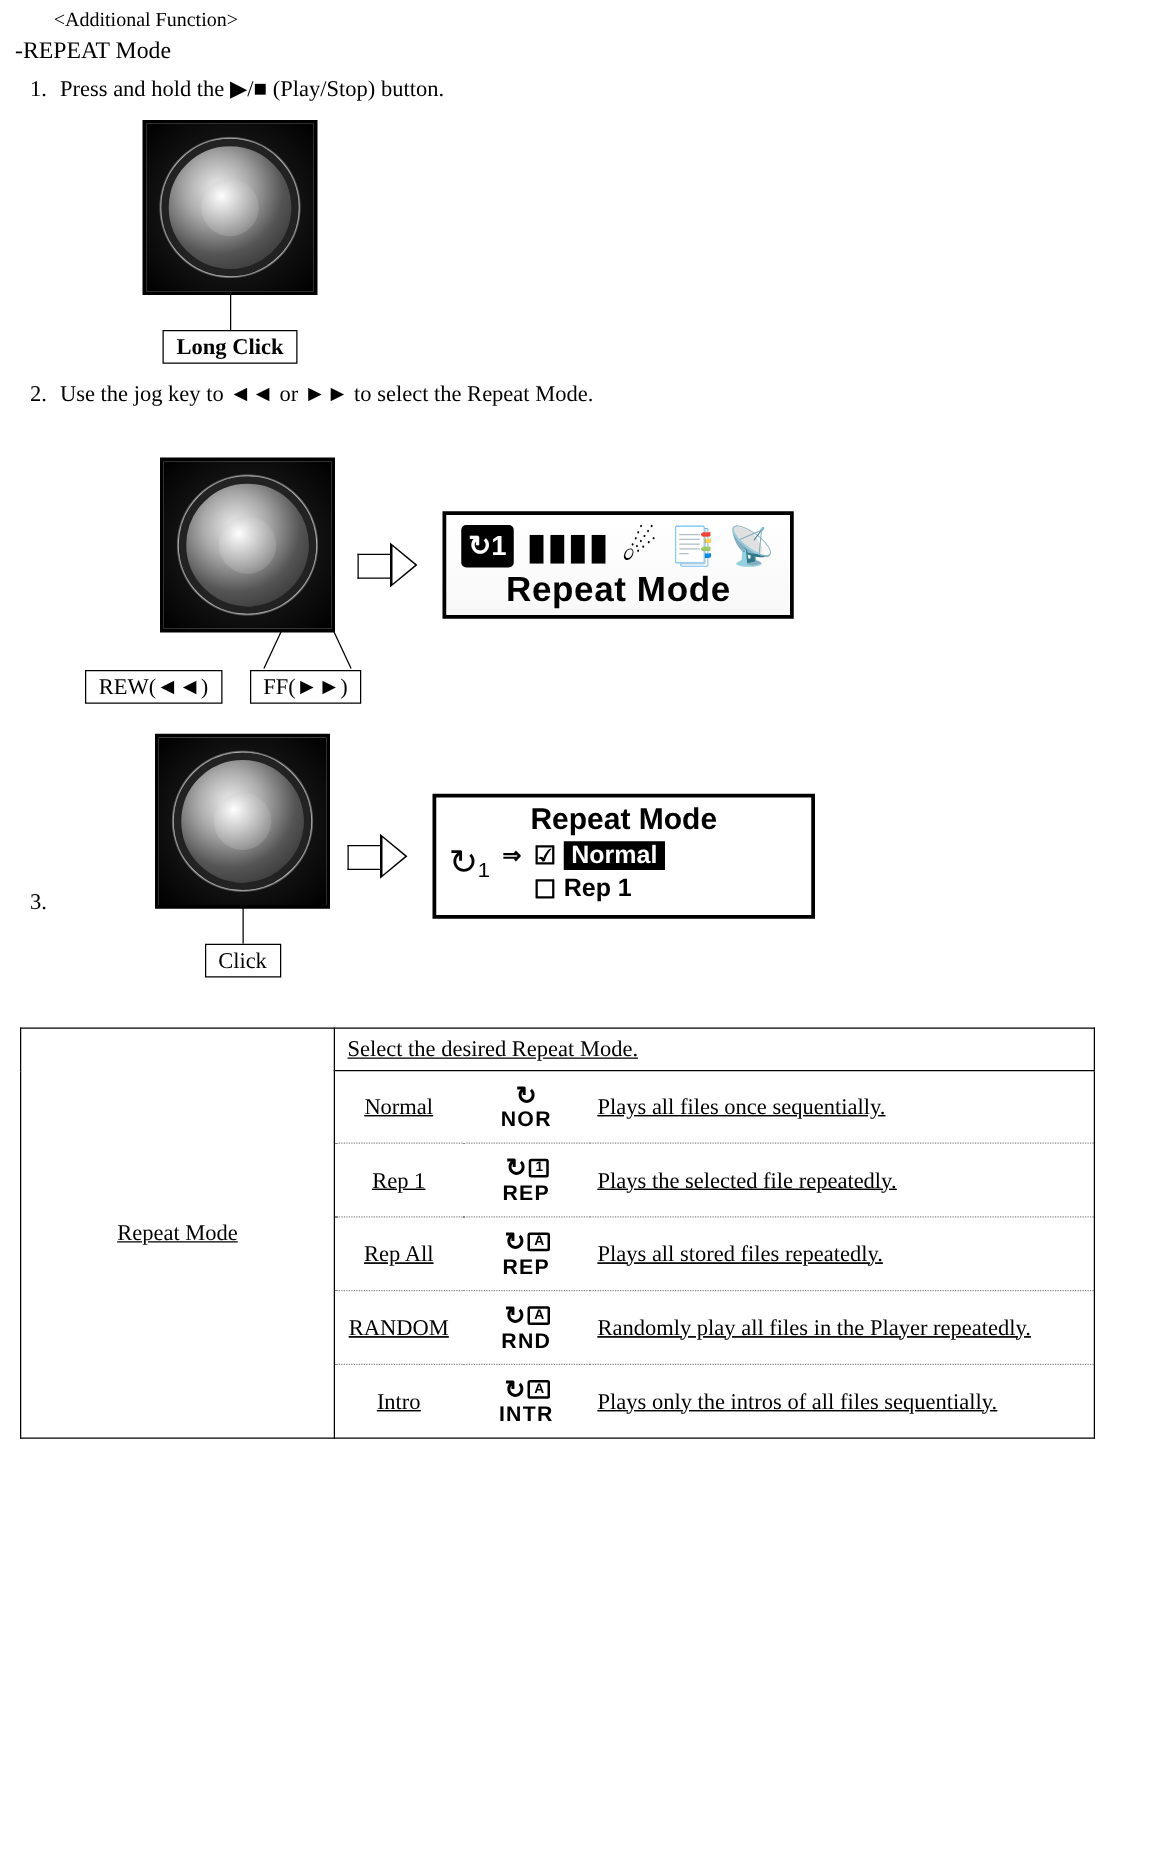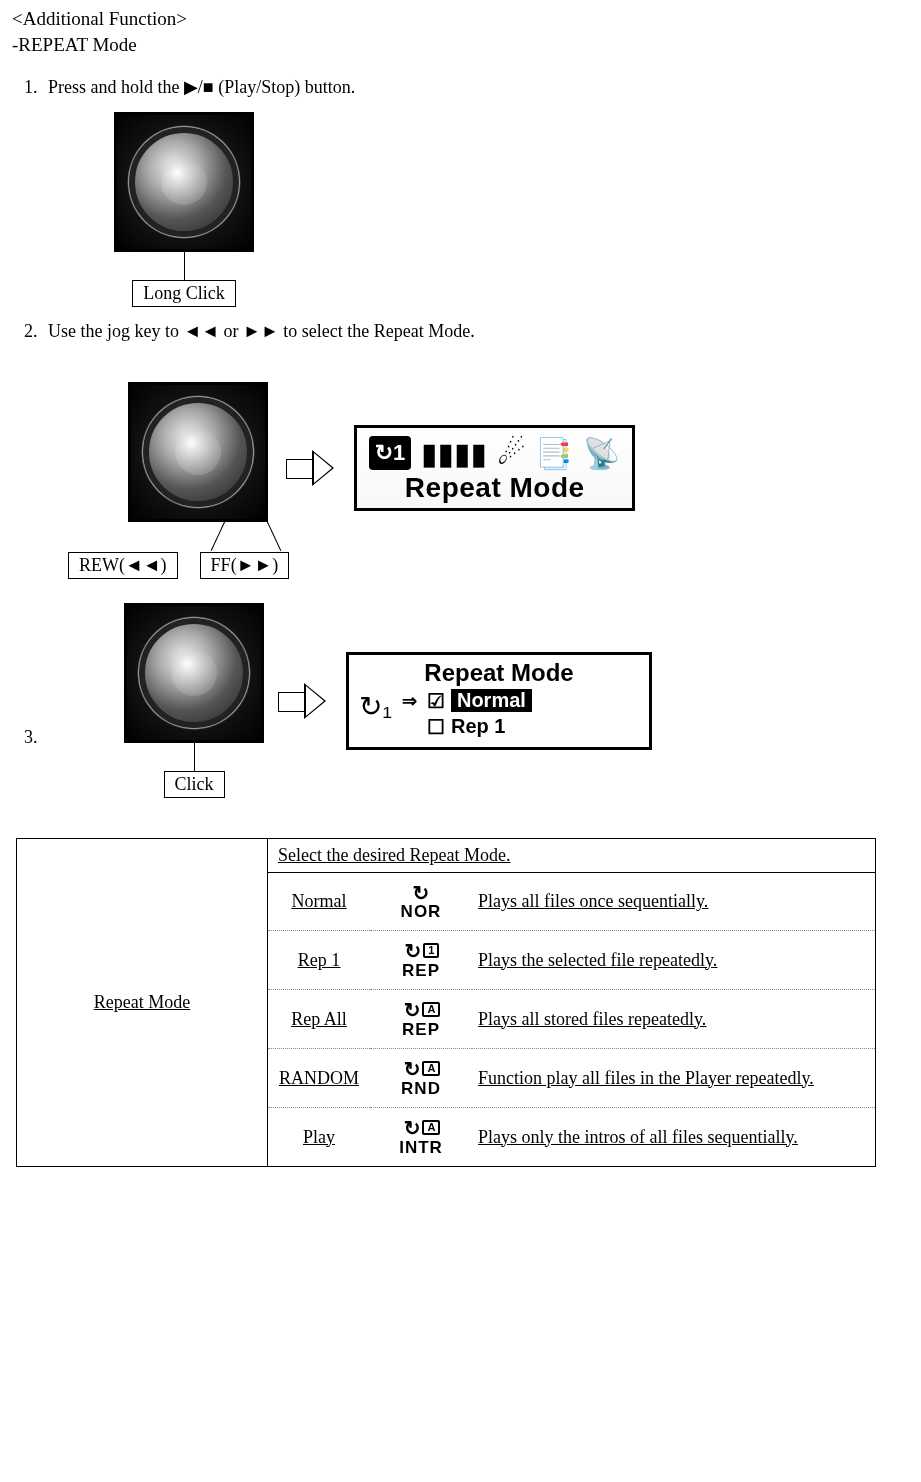--- a/index.html
+++ b/index.html
@@ -4,22 +4,22 @@
 <style>
   body {
     font-family: "Times New Roman", serif;
     font-size: 18px;
     margin: 0;
     padding: 8px 12px;
     width: 921px;
     box-sizing: border-box;
     color: #000;
   }
-  .heading1 { font-size: 19px; margin-bottom: 4px; }
-  .heading2 { font-size: 19px; margin-bottom: 20px; }
+  .heading1 { font-size: 16px; margin-bottom: 4px; margin-left: 31px; }
+  .heading2 { font-size: 19px; margin-bottom: 8px; }
   ol.steps { margin: 0; padding-left: 30px; }
   ol.steps > li { margin-bottom: 10px; padding-left: 6px; }
   .figure-block { margin: 14px 0 14px 80px; }
   .figure-row { display: flex; align-items: center; gap: 12px; }
   .jog-dial {
     width: 140px; height: 140px;
     background: radial-gradient(circle at 50% 50%, #888 0%, #666 18%, #ddd 19%, #bbb 30%, #222 32%, #444 48%, #111 50%, #999 52%, #ccc 58%, #111 60%, #000 100%);
     border: 3px solid #000;
     box-sizing: border-box;
     position: relative;
@@ -144,21 +144,21 @@
 <body>
 
 <div class="heading1">&lt;Additional Function&gt;</div>
 <div class="heading2">-REPEAT Mode</div>
 
 <ol class="steps">
 
   <li>
     <span>Press and hold the ▶/■ (Play/Stop) button.</span>
     <div class="figure-block">
-      <div class="callout-col" style="width:112px;">
+      <div class="callout-col" style="width:112px;font-weight:bold;">
         <div class="jog-dial"></div>
         <div class="callout-line" style="height:30px;"></div>
         <div class="callout-box">Long Click</div>
       </div>
     </div>
   </li>
 
   <li>
     <span>Use the jog key to ◄◄ or ►► to select the Repeat Mode.</span>
     <div class="figure-block" style="margin-top:40px;">
@@ -264,24 +264,24 @@
                     <span class="tag">REP</span>
                   </span></td>
                 <td>Plays all stored files repeatedly.</td>
               </tr>
               <tr>
                 <td class="mode-name">RANDOM</td>
                 <td class="mode-icon"><span class="mode-icon-box">
                     <span class="arrow-loop">↻<span class="corner-char">A</span></span>
                     <span class="tag">RND</span>
                   </span></td>
-                <td class="desc-justify">Function play all files in the Player repeatedly.</td>
-              </tr>
-              <tr>
-                <td class="mode-name">Play</td>
+                <td class="desc-justify">Randomly play all files in the Player repeatedly.</td>
+              </tr>
+              <tr>
+                <td class="mode-name">Intro</td>
                 <td class="mode-icon"><span class="mode-icon-box">
                     <span class="arrow-loop">↻<span class="corner-char">A</span></span>
                     <span class="tag">INTR</span>
                   </span></td>
                 <td class="desc-justify">Plays only the intros of all files sequentially.</td>
               </tr>
             </tbody>
       </table>
     </td>
   </tr>

